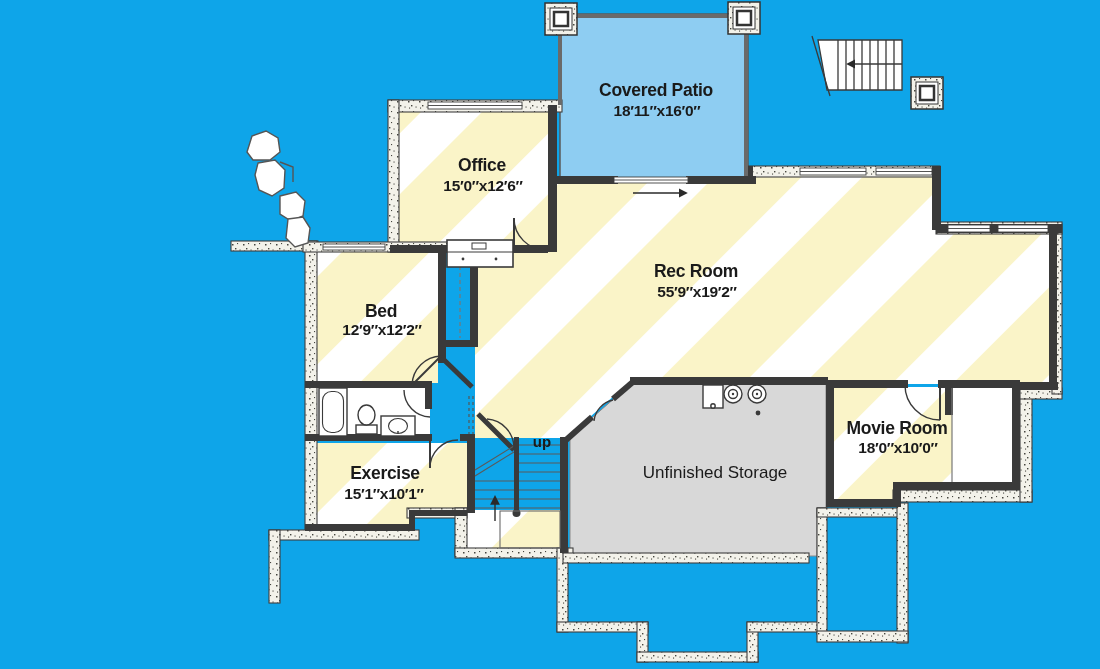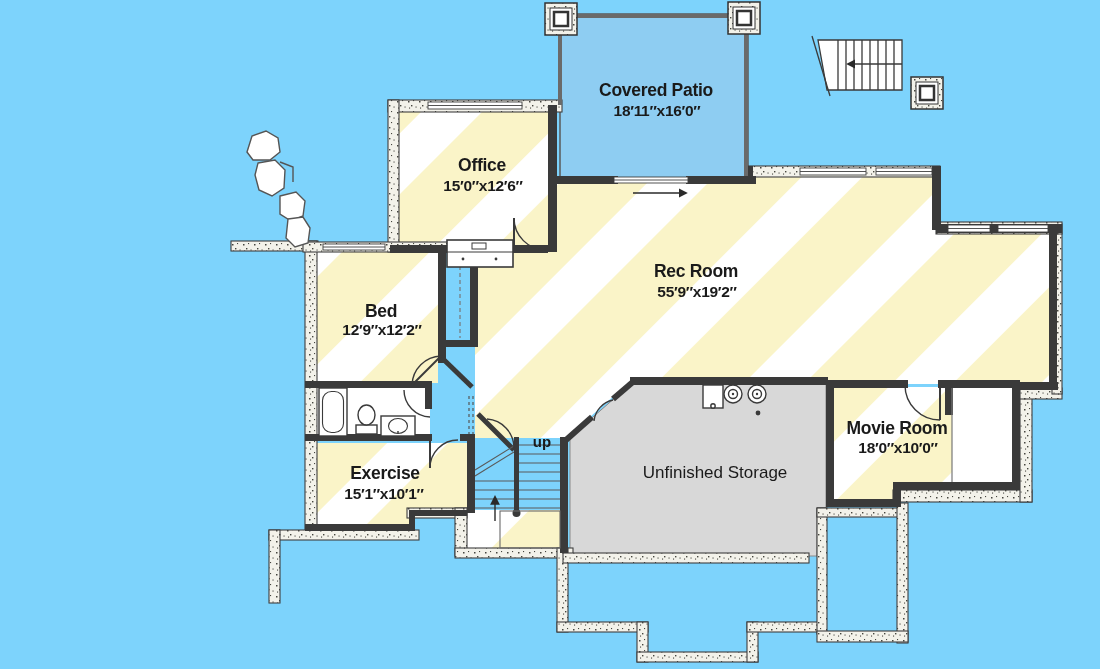--- a/index.html
+++ b/index.html
@@ -1,16 +1,16 @@
 <!DOCTYPE html>
 <html><head>
 <meta charset="utf-8">
 <style>
   html,body{margin:0;padding:0;background:#ffffff;}
-  .plan-wrap{position:relative;width:1100px;height:669px;background:#7dd3fc;font-family:"Liberation Sans",sans-serif;}
+  .plan-wrap{position:relative;width:1100px;height:669px;background:#0ea5e9;font-family:"Liberation Sans",sans-serif;}
   svg{display:block;}
   text{font-family:"Liberation Sans",sans-serif;fill:#1a1a1a;}
   .room-name{font-size:17.5px;font-weight:700;letter-spacing:-0.3px;}
   .room-dims{font-size:15.5px;font-weight:700;letter-spacing:-0.3px;}
   .room-name-light{font-size:17px;font-weight:400;}
   .up-label{font-size:15px;font-weight:600;}
 </style>
 </head>
 <body>
 

